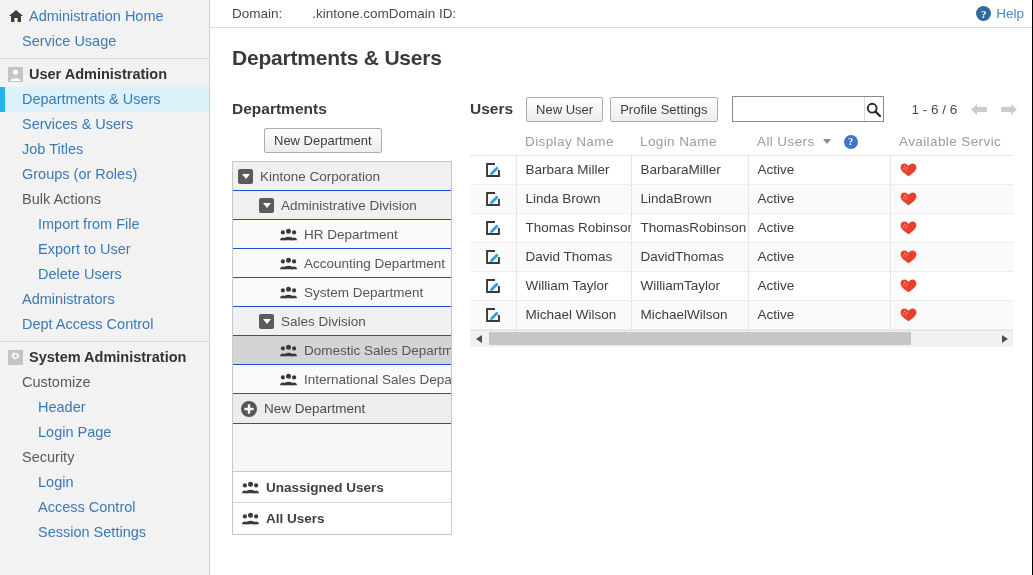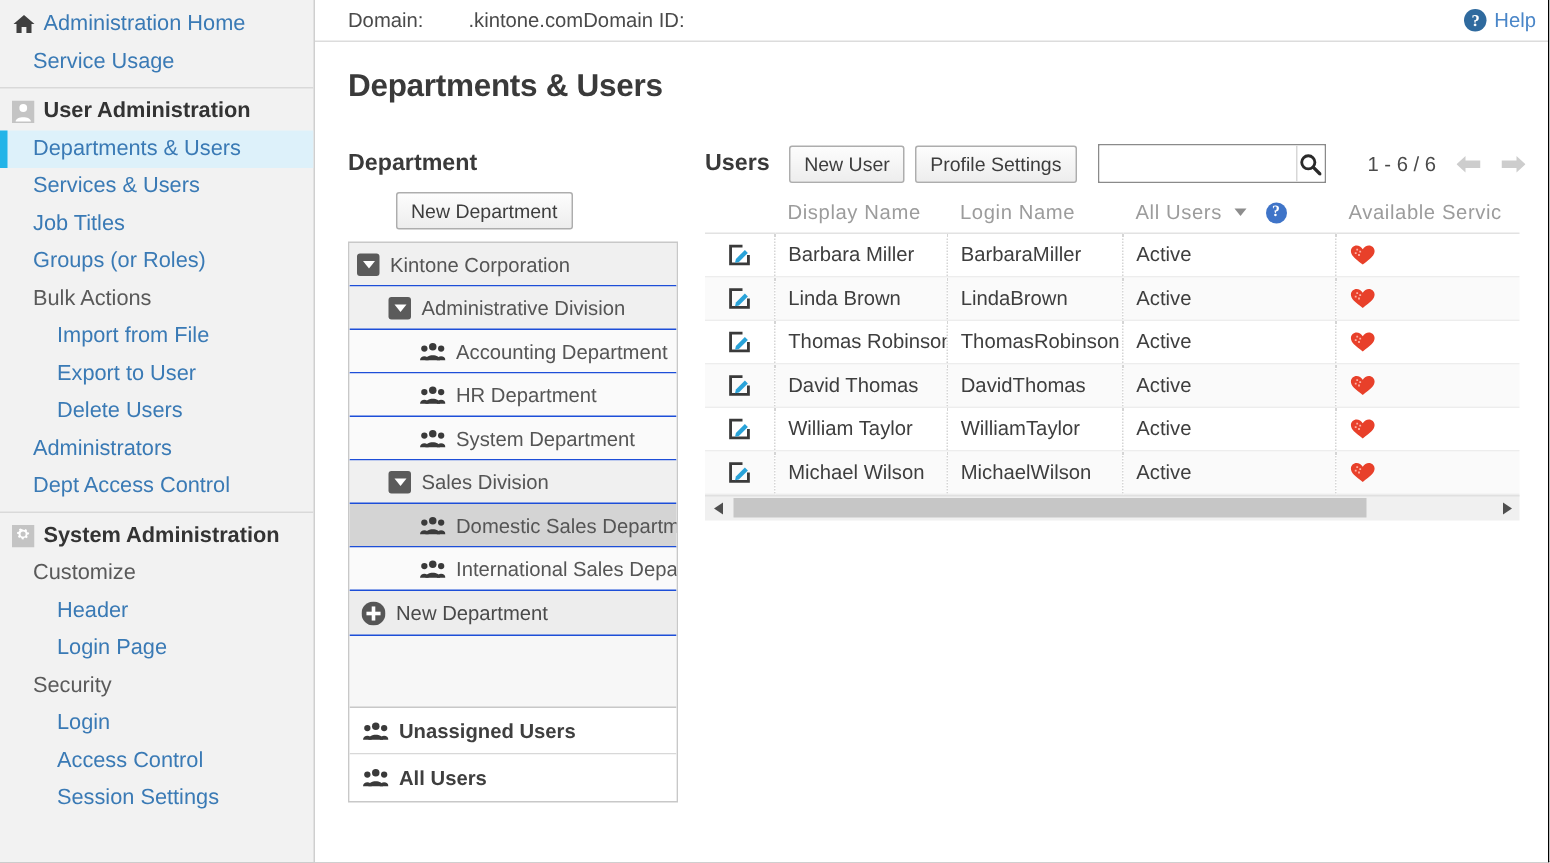--- a/index.html
+++ b/index.html
@@ -514,21 +514,21 @@
         <span>Help</span>
       </span>
     </div>
 
     <h1 id="page-title">Departments &amp; Users</h1>
 
     <div id="content">
 
       <div id="dept-col">
         <div class="col-head">
-          <span class="col-title">Department</span>
+          <span class="col-title">Departments</span>
         </div>
         <div class="btn-dept-wrap">
           <span class="btn">New Department</span>
         </div>
 
         <div id="dept-tree" style="margin-top:8px;">
 
           <div class="tree-row lvl1">
             <span class="toggle-box">
                 <i></i>
@@ -545,33 +545,33 @@
 
           <div class="tree-row lvl3">
             <svg class="ppl-ico" viewBox="0 0 17 13">
               <circle cx="8.5" cy="3.2" r="2.5" fill="#3a3a3a"></circle>
               <path d="M3.6 12.2 C3.6 7.6 13.4 7.6 13.4 12.2 Z" fill="#3a3a3a"></path>
               <circle cx="2.9" cy="4.4" r="2.1" fill="#3a3a3a"></circle>
               <path d="M0 12.2 C0 8.6 5.8 8.6 5.8 12.2 Z" fill="#3a3a3a"></path>
               <circle cx="14.1" cy="4.4" r="2.1" fill="#3a3a3a"></circle>
               <path d="M11.2 12.2 C11.2 8.6 17 8.6 17 12.2 Z" fill="#3a3a3a"></path>
             </svg>
-            <span>Accounting Department</span>
+            <span>HR Department</span>
           </div>
 
           <div class="tree-row lvl3">
             <svg class="ppl-ico" viewBox="0 0 17 13">
               <circle cx="8.5" cy="3.2" r="2.5" fill="#3a3a3a"></circle>
               <path d="M3.6 12.2 C3.6 7.6 13.4 7.6 13.4 12.2 Z" fill="#3a3a3a"></path>
               <circle cx="2.9" cy="4.4" r="2.1" fill="#3a3a3a"></circle>
               <path d="M0 12.2 C0 8.6 5.8 8.6 5.8 12.2 Z" fill="#3a3a3a"></path>
               <circle cx="14.1" cy="4.4" r="2.1" fill="#3a3a3a"></circle>
               <path d="M11.2 12.2 C11.2 8.6 17 8.6 17 12.2 Z" fill="#3a3a3a"></path>
             </svg>
-            <span>HR Department</span>
+            <span>Accounting Department</span>
           </div>
 
           <div class="tree-row lvl3">
             <svg class="ppl-ico" viewBox="0 0 17 13">
               <circle cx="8.5" cy="3.2" r="2.5" fill="#3a3a3a"></circle>
               <path d="M3.6 12.2 C3.6 7.6 13.4 7.6 13.4 12.2 Z" fill="#3a3a3a"></path>
               <circle cx="2.9" cy="4.4" r="2.1" fill="#3a3a3a"></circle>
               <path d="M0 12.2 C0 8.6 5.8 8.6 5.8 12.2 Z" fill="#3a3a3a"></path>
               <circle cx="14.1" cy="4.4" r="2.1" fill="#3a3a3a"></circle>
               <path d="M11.2 12.2 C11.2 8.6 17 8.6 17 12.2 Z" fill="#3a3a3a"></path>

